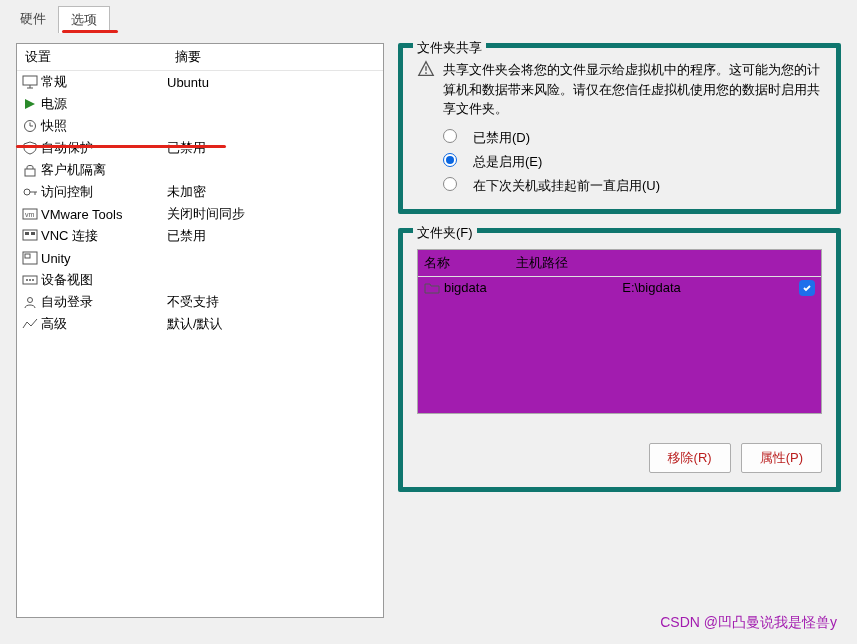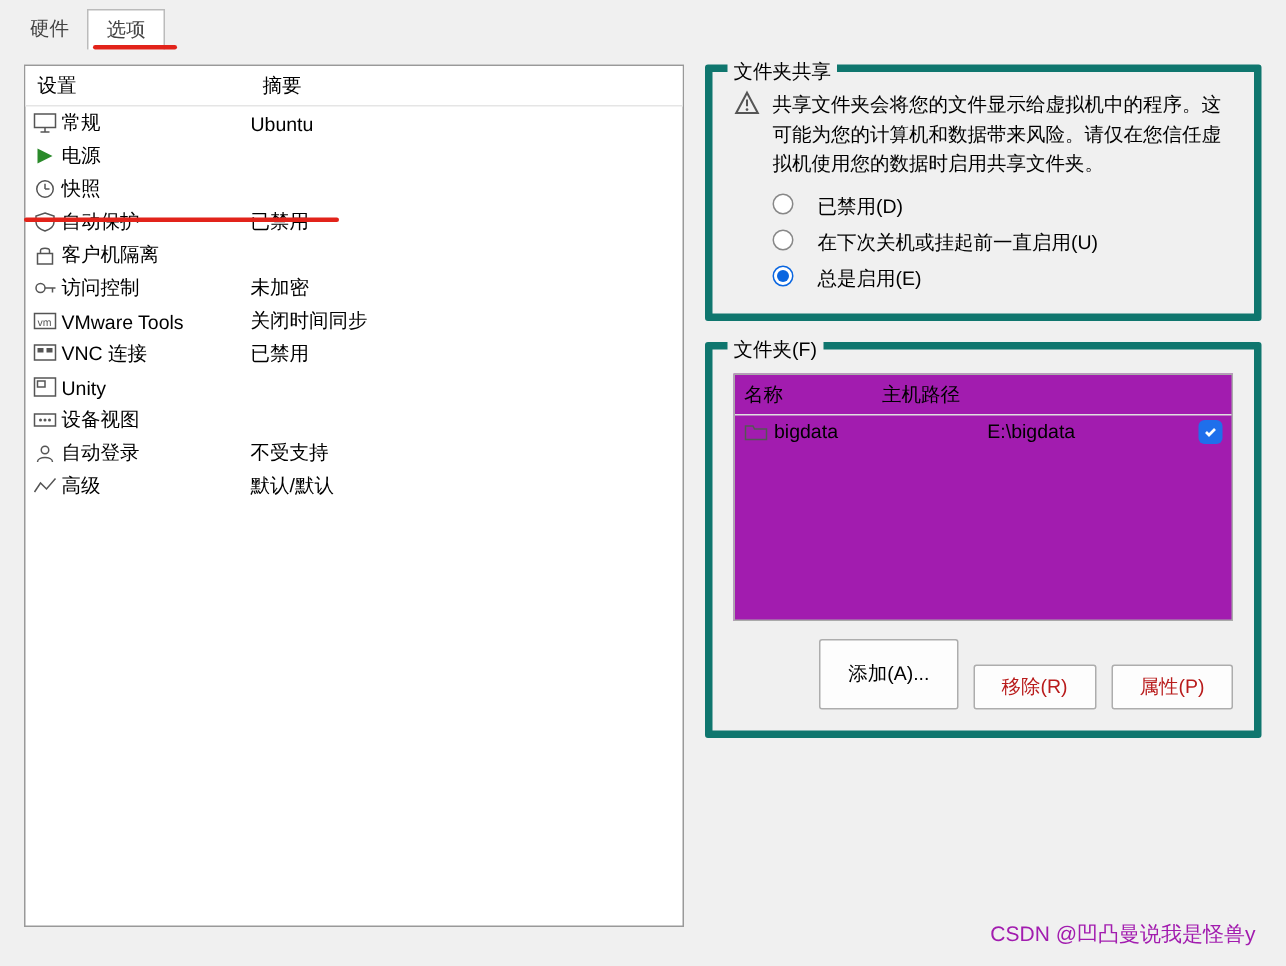--- a/index.html
+++ b/index.html
@@ -2,21 +2,21 @@
 <html><head>
 <meta charset="utf-8">
 <style>
 * { box-sizing: border-box; margin: 0; padding: 0; }
 body { font-family: "Microsoft YaHei", "Segoe UI", sans-serif; font-size: 13px; background: #f0f0f0; width: 857px; height: 644px; overflow: hidden; position: relative; }
 .tabs { display: flex; padding: 6px 8px 0 8px; }
 .tab { padding: 4px 12px; cursor: pointer; color: #444; }
 .tab.active { background: #fff; border: 1px solid #bbb; border-bottom: none; position: relative; }
 .underline1 { position: absolute; height: 3px; background: #e2231a; width: 56px; left: 62px; top: 30px; border-radius: 2px; }
 .content { display: flex; gap: 14px; padding: 10px 16px; }
-.left-panel { width: 440px; background: #fff; border: 1px solid #999; height: 575px; }
+.left-panel { width: 368px; background: #fff; border: 1px solid #999; height: 575px; }
 .list-header { display: flex; background: #fff; border-bottom: 1px solid #e5e5e5; }
 .col-set { width: 150px; padding: 4px 8px; }
 .col-sum { flex: 1; padding: 4px 8px; }
 .list-body { }
 .row { display: flex; align-items: center; height: 22px; padding: 0 4px; }
 .row.selected { background: #e6f2ff; }
 .row .icon { width: 18px; height: 16px; display: flex; align-items: center; justify-content: center; margin-right: 2px; }
 .row .label { width: 126px; }
 .row .summary { flex: 1; }
 .underline2 { position: absolute; height: 3px; background: #e2231a; width: 210px; left: 16px; top: 145px; border-radius: 2px; }
@@ -201,26 +201,26 @@
             <circle cx="10" cy="14.5" r="1" fill="#555"></circle>
           </svg>
         <div class="warn-text">共享文件夹会将您的文件显示给虚拟机中的程序。这可能为您的计算机和数据带来风险。请仅在您信任虚拟机使用您的数据时启用共享文件夹。</div>
       </div>
       <div class="radios">
         <div class="radio-item">
           <div class="radio"></div>
           <span>已禁用(D)</span>
         </div>
         <div class="radio-item">
+          <div class="radio checked"></div>
+          <span>总是启用(E)</span>
+        </div>
+        <div class="radio-item">
           <div class="radio"></div>
           <span>在下次关机或挂起前一直启用(U)</span>
-        </div>
-        <div class="radio-item">
-          <div class="radio checked"></div>
-          <span>总是启用(E)</span>
         </div>
       </div>
     </div>
 
     <div class="group">
       <div class="group-title">文件夹(F)</div>
       <div class="folder-list">
         <div class="fl-header">
           <div class="fl-col1">名称</div>
           <div class="fl-col2">主机路径</div>
@@ -239,21 +239,20 @@
                 <span class="checkbox">
                   <svg width="10" height="10" viewBox="0 0 10 10">
                     <path d="M2 5 L4 7 L8 3" stroke="#fff" stroke-width="1.8" fill="none"></path>
                   </svg>
                 </span>
               </span>
             </div>
           </div>
       </div>
       <div class="buttons">
-        <button class="btn">添加(A)...</button>
         <button class="btn disabled">移除(R)</button>
         <button class="btn disabled">属性(P)</button>
       </div>
     </div>
   </div>
 </div>
 
 <div class="watermark">CSDN @凹凸曼说我是怪兽y</div>
 
 </body></html>

